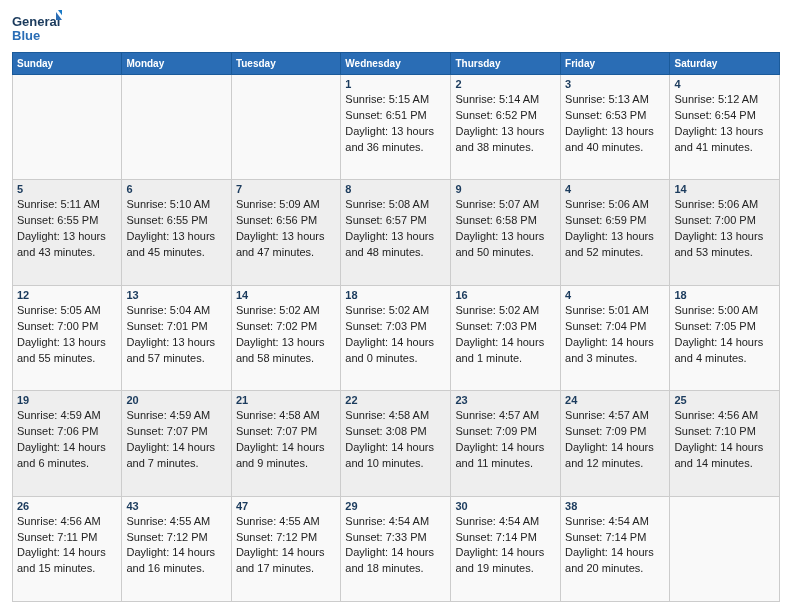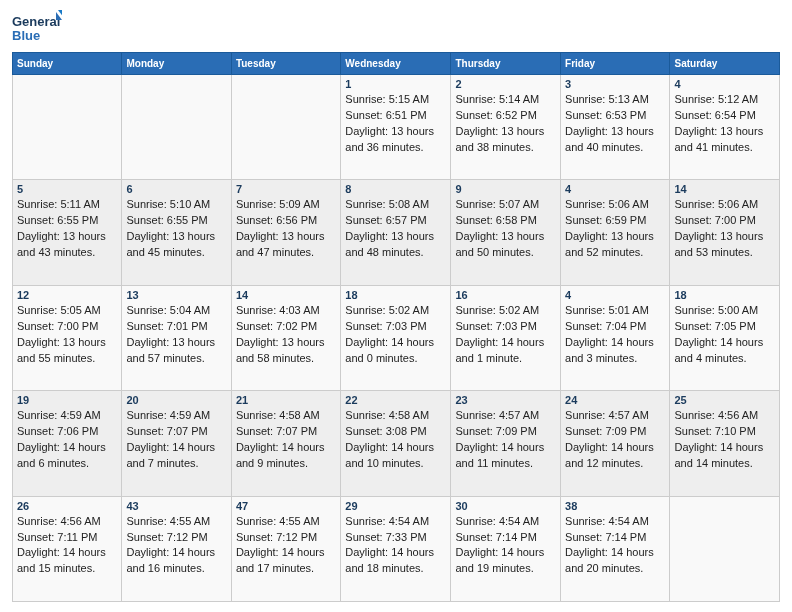--- a/index.html
+++ b/index.html
@@ -199,21 +199,21 @@
 Daylight: 13 hours and 55 minutes.</div>
           </td>
           <td>
             <span class="day-number">13</span>
             <div class="day-info">Sunrise: 5:04 AM
 Sunset: 7:01 PM
 Daylight: 13 hours and 57 minutes.</div>
           </td>
           <td>
             <span class="day-number">14</span>
-            <div class="day-info">Sunrise: 4:03 AM
+            <div class="day-info">Sunrise: 5:02 AM
 Sunset: 7:02 PM
 Daylight: 13 hours and 58 minutes.</div>
           </td>
           <td>
             <span class="day-number">18</span>
             <div class="day-info">Sunrise: 5:02 AM
 Sunset: 7:03 PM
 Daylight: 14 hours and 0 minutes.</div>
           </td>
           <td>

